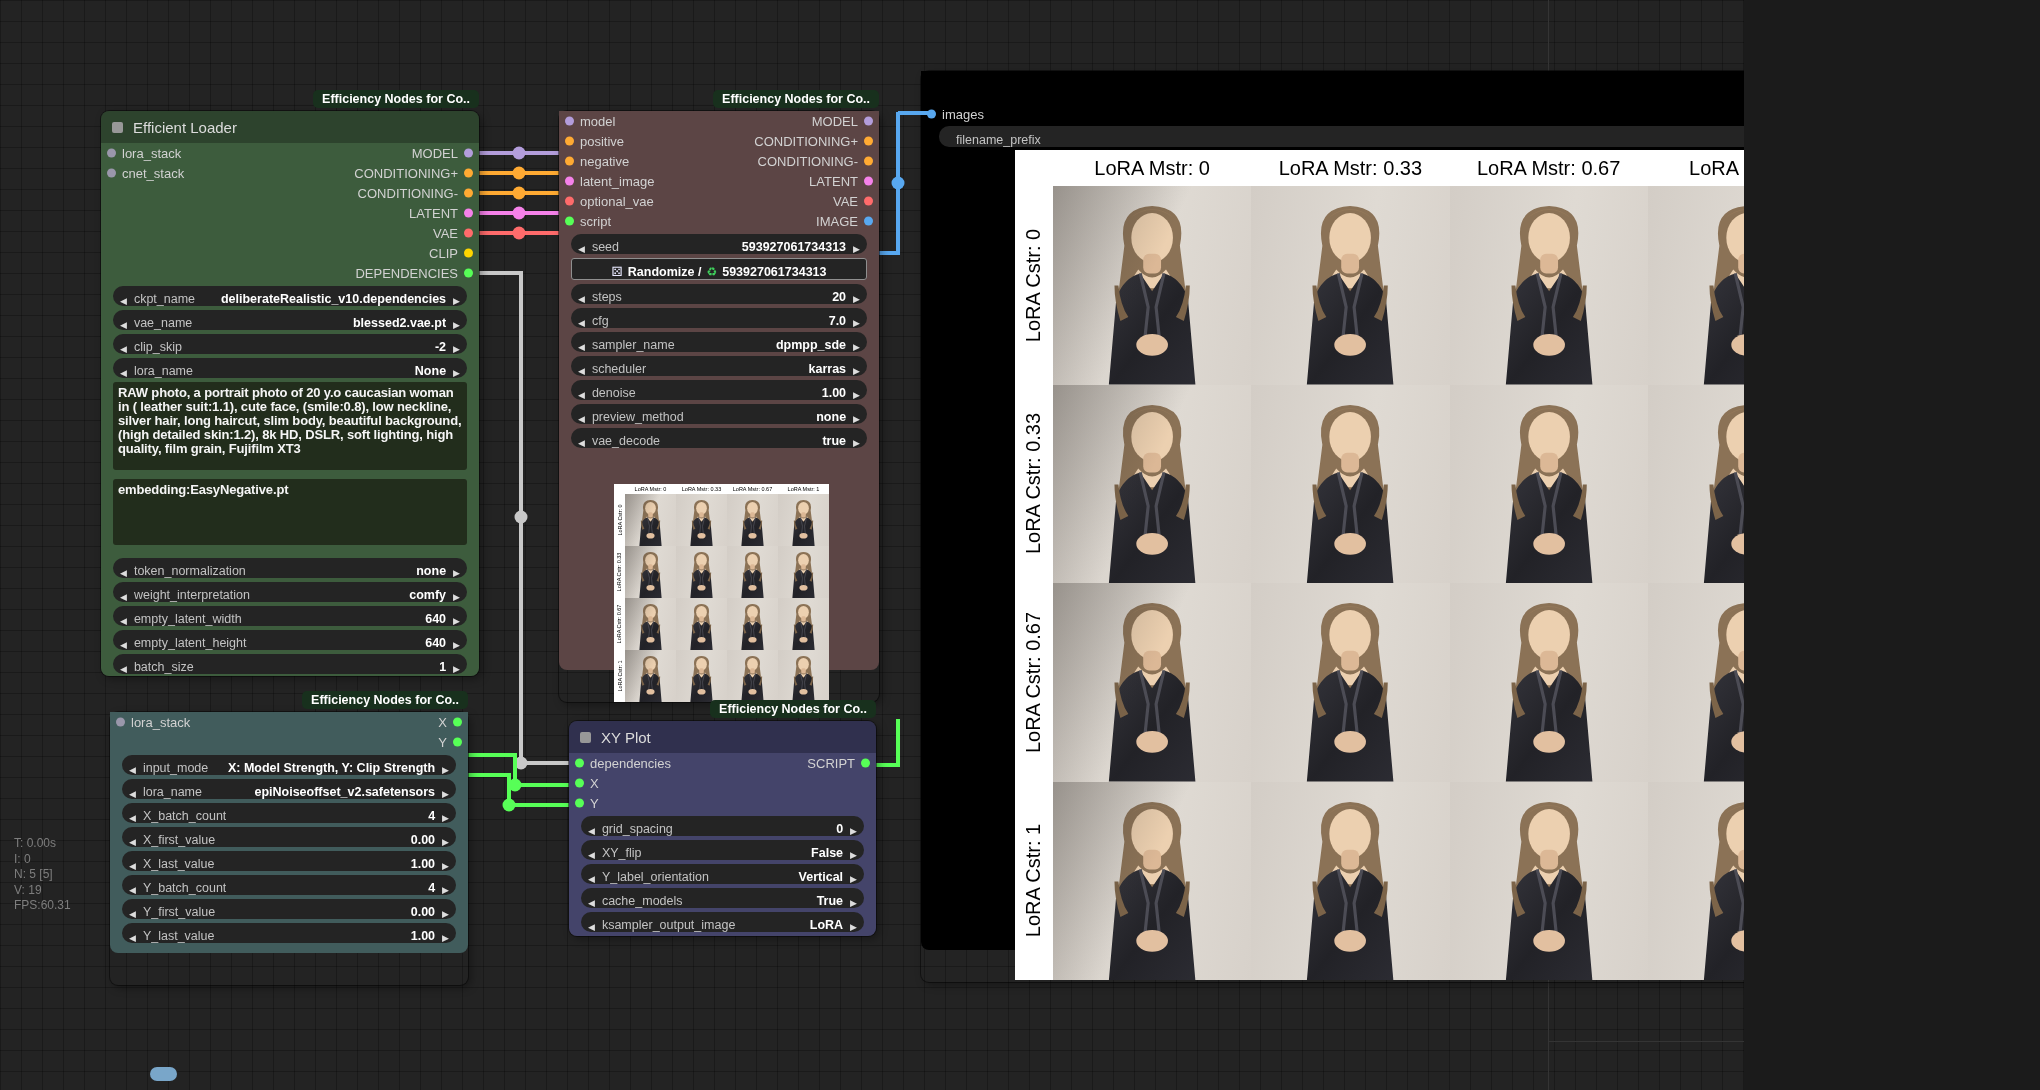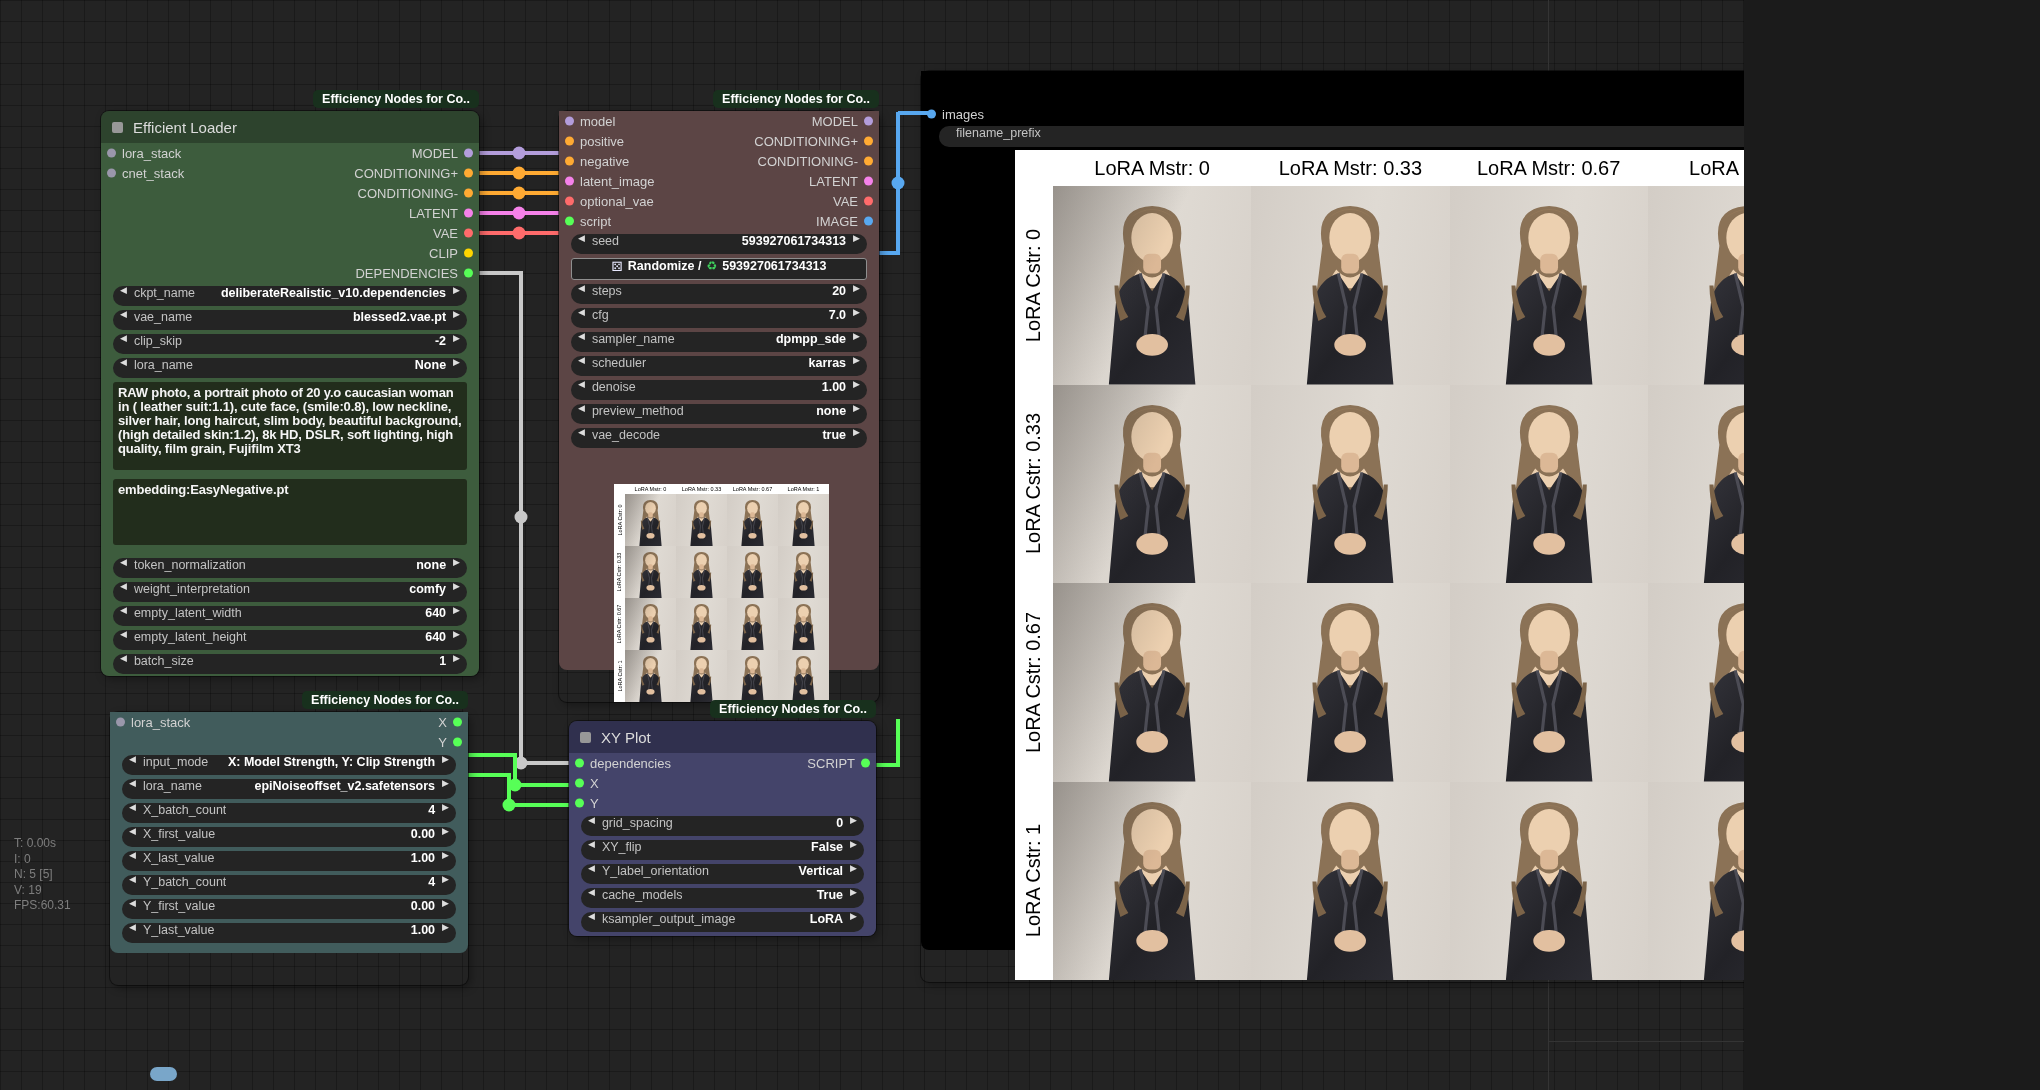--- a/index.html
+++ b/index.html
@@ -33,21 +33,21 @@
   #node-xp{left:569px;top:721px;width:307px;height:215px}
   #node-save{left:921px;top:71px;width:1017px;height:911px}
   
   .rows{margin-bottom:3px;}
   .srow{position:relative;height:20px;}
   .dot{position:absolute;top:50%;transform:translateY(-50%);width:9px;height:9px;border-radius:50%;}
   .dot.in{left:6px}.dot.out{right:6px}
   .slabel{position:absolute;top:50%;transform:translateY(-50%);font-size:13px;color:#d2d2d2;white-space:nowrap;}
   .slabel.in{left:21px}.slabel.out{right:21px}
   
-  .widget{height:20px;margin:0 12px 4px;background:#242424;border-radius:10px;display:flex;align-items:flex-start;
+  .widget{height:20px;margin:0 12px 4px;background:#242424;border-radius:10px;display:flex;align-items:flex-end;
           padding:0 7px;font-size:12.5px;color:#c3c3c3;}
   .arr{font-size:9px;color:#ddd;line-height:1;font-family:"DejaVu Sans",sans-serif;flex:none;}
   .wl{margin-left:7px;white-space:nowrap;overflow:hidden;}
   .wv{margin-left:auto;margin-right:7px;color:#fff;font-weight:700;white-space:nowrap;}
   .btnw{justify-content:center;border:1px solid #8f8f8f;border-radius:3px;gap:5px;color:#fff;font-weight:700;}
   .die{color:#e9e9ff;font-size:13px;font-family:"DejaVu Sans",sans-serif;}
   .recy{color:#3fd05c;font-size:12px;font-family:"DejaVu Sans",sans-serif;}
   .textbox{margin:0 12px;background:#222d1c;border-radius:3px;color:#f5f5f5;font-size:13px;font-weight:600;
            line-height:1.08;letter-spacing:-.15px;padding:4px 5px;overflow:hidden;}
   

